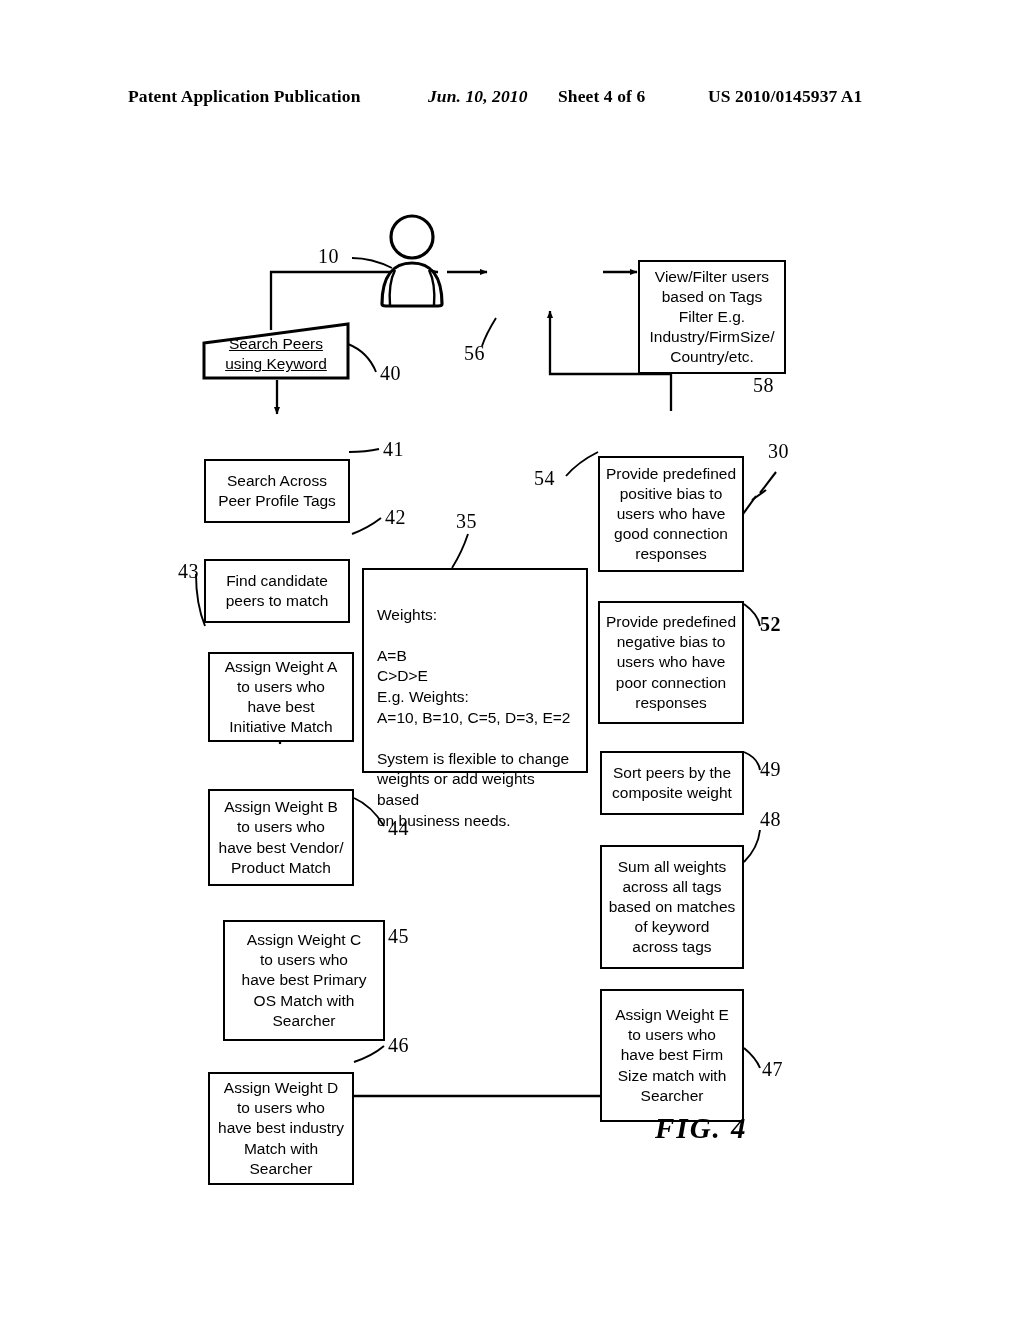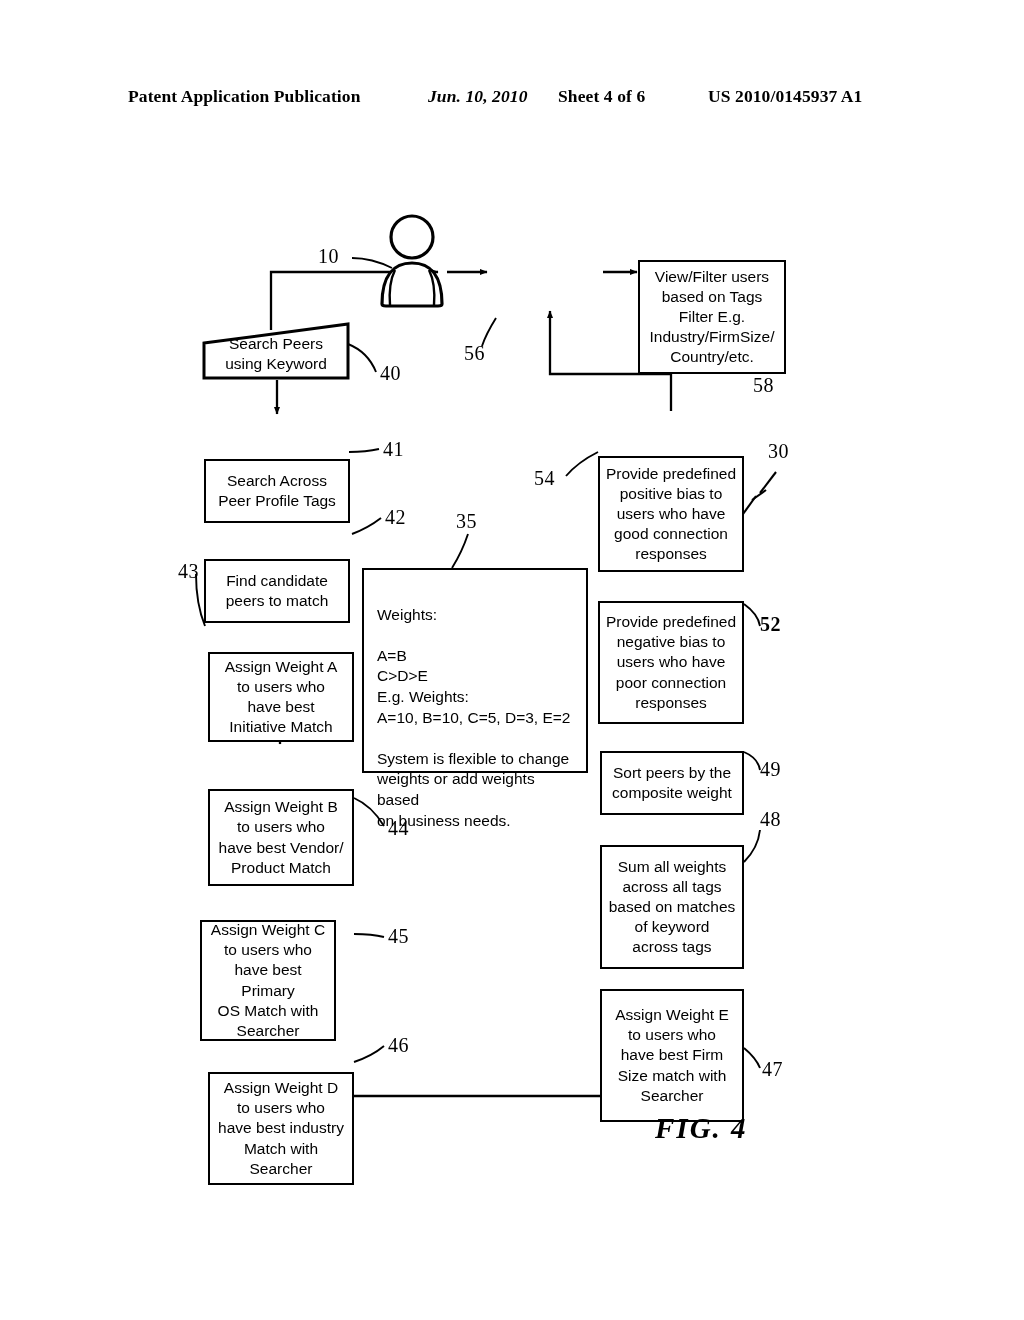--- a/index.html
+++ b/index.html
@@ -72,20 +72,21 @@
     z-index: 3;
   }
   .trapezoid .tz-label {
     position: absolute;
     left: 0;
     width: 100%;
     text-align: center;
     font-size: 15.5px;
     line-height: 1.30;
     white-space: pre-line;
+    text-decoration: underline;
   }
 
   
   .displayshape {
     position: absolute;
     z-index: 3;
   }
   .displayshape .ds-label {
     position: absolute;
     left: 0; top: 50%;
@@ -256,21 +257,21 @@
 Initiative Match</span>
   </div>
 
   <div class="node" style="left:208px; top:745px; width:146px; height:97px;">
     <span class="txt">Assign Weight B
 to users who
 have best Vendor/
 Product Match</span>
   </div>
 
-  <div class="node" style="left:200px; top:876px; width:136px; height:121px;">
+  <div class="node" style="left:223px; top:876px; width:162px; height:121px;">
     <span class="txt">Assign Weight C
 to users who
 have best Primary
 OS Match with
 Searcher</span>
   </div>
 
   <div class="node" style="left:208px; top:1028px; width:146px; height:113px;">
     <span class="txt">Assign Weight D
 to users who

